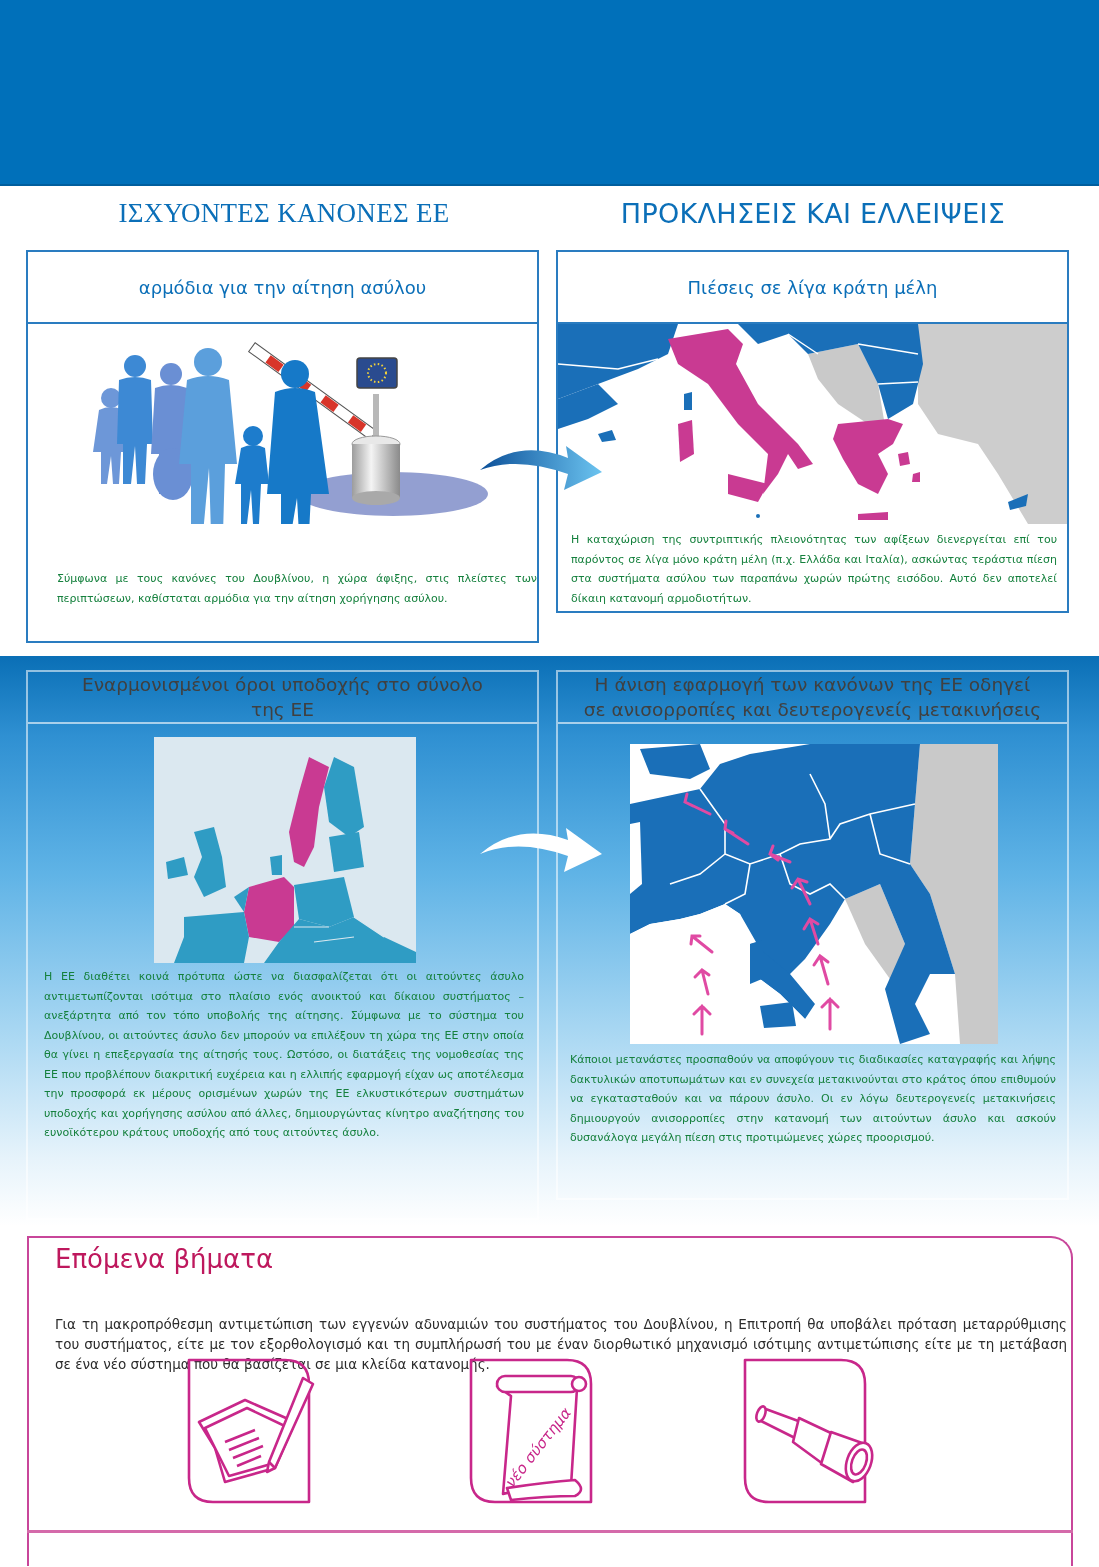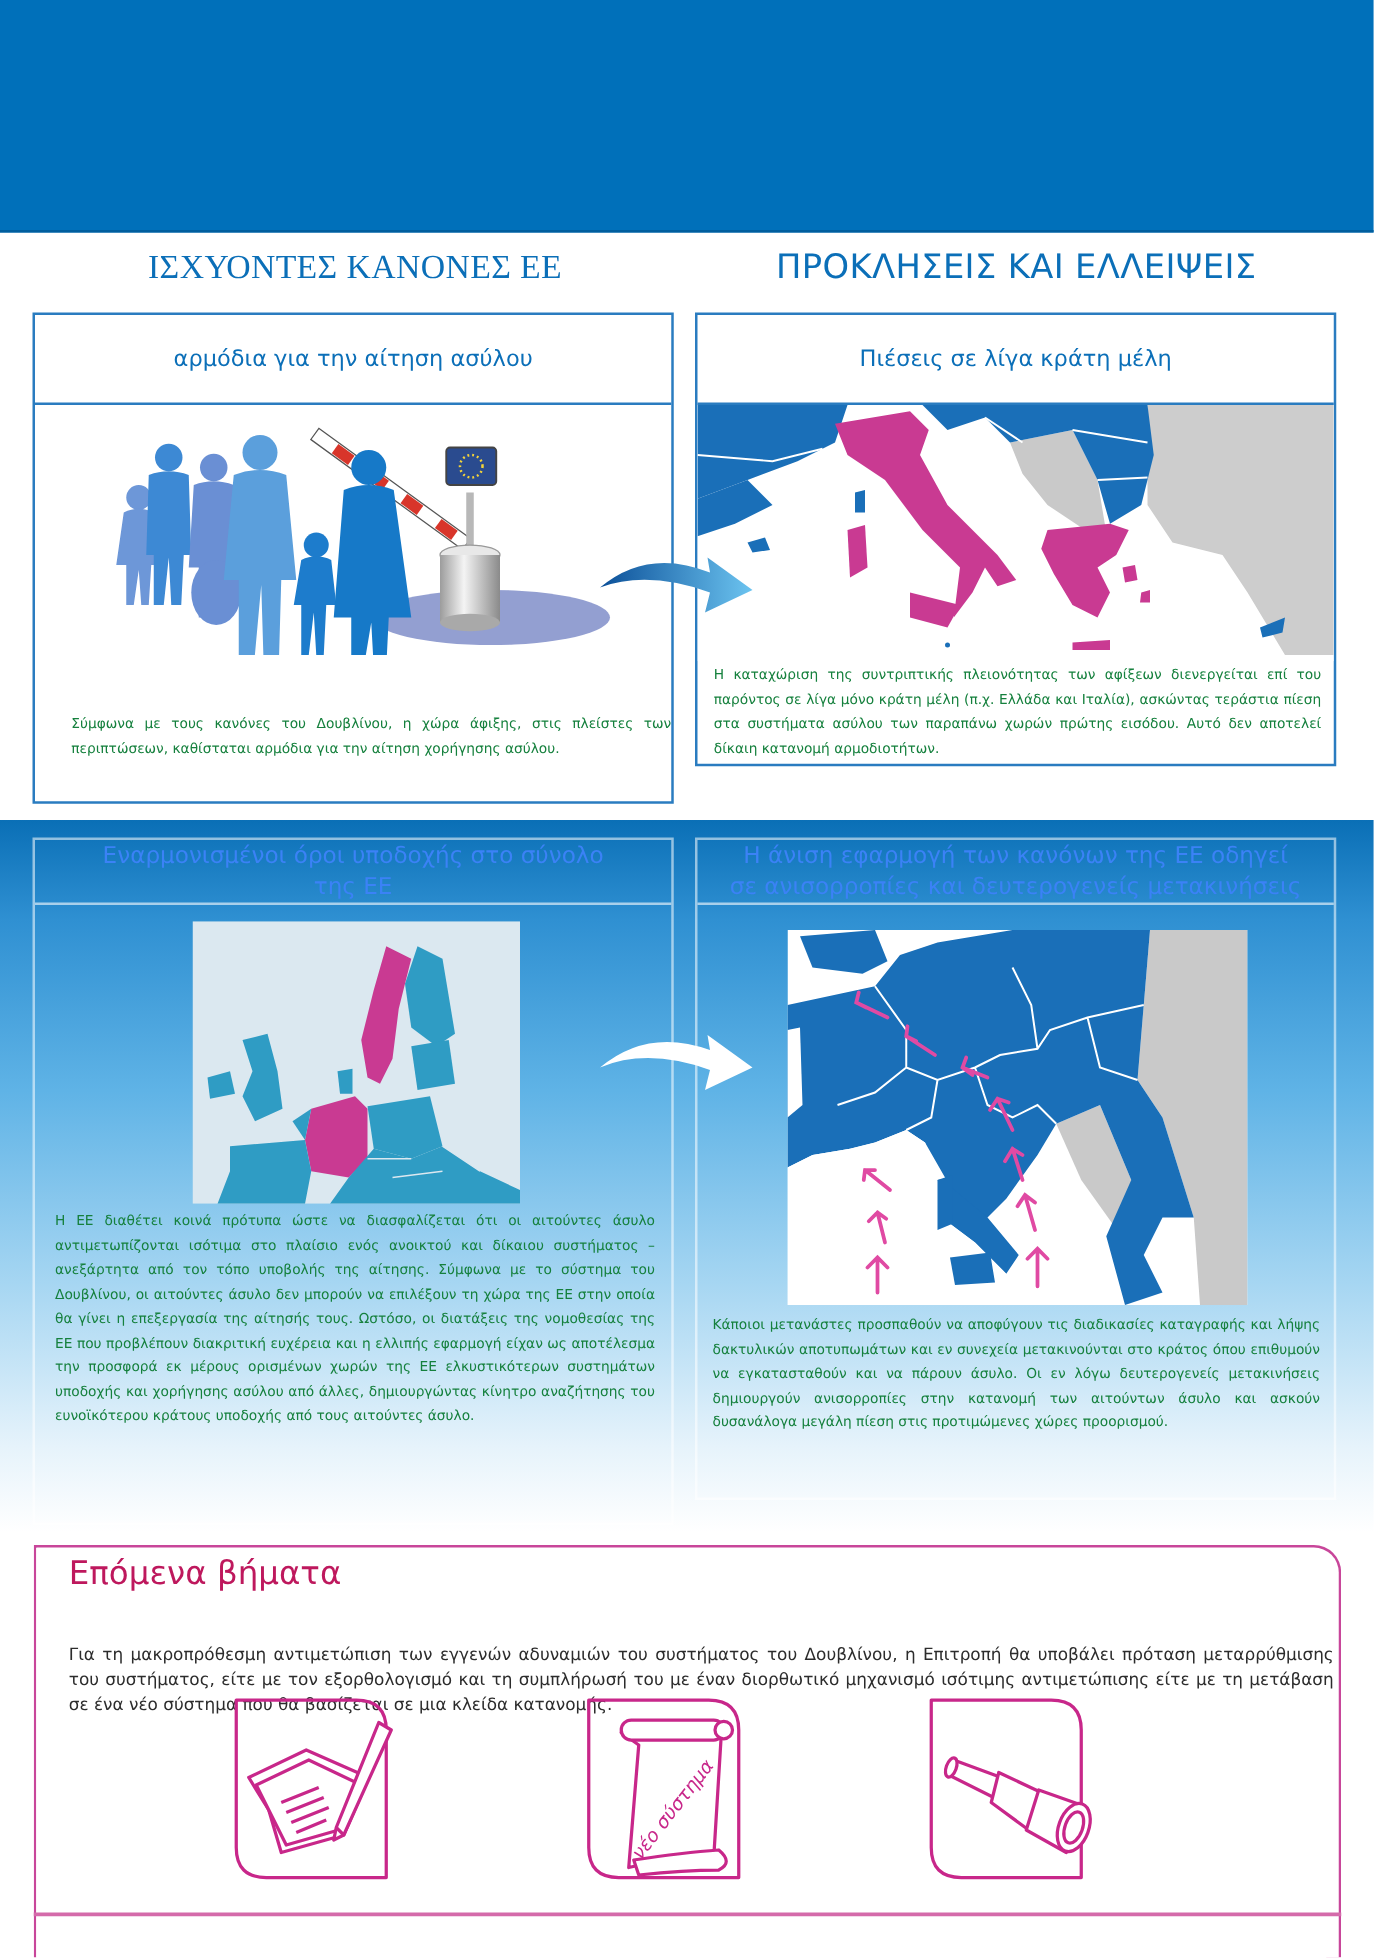--- a/index.html
+++ b/index.html
@@ -17,21 +17,21 @@
   #panel-tl { left: 26px; top: 250px; width: 513px; height: 393px; }
   #panel-tl .panel-head { height: 72px; }
   #panel-tr { left: 556px; top: 250px; width: 513px; height: 363px; }
   #panel-tr .panel-head { height: 72px; }
 
   .body-text { position: absolute; font-size: 11px; line-height: 19.5px; color: #15803d; text-align: justify; }
 
   
   .grad-region { position: absolute; left: 0; top: 656px; width: 1099px; height: 570px; background: linear-gradient(to bottom, #0a6fb6 0%, #2f90d2 14%, #5fb3e6 38%, #a6d6f2 65%, #e6f3fb 88%, #ffffff 100%); }
   .panel-b { position: absolute; border: 2px solid rgba(255,255,255,0.55); }
-  .panel-b .panel-head { border-bottom: 2px solid rgba(255,255,255,0.6); color: #3b82f6; height: 52px; font-size: 18.5px; line-height: 25px; padding: 0 10px; }
+  .panel-b .panel-head { border-bottom: 2px solid rgba(255,255,255,0.6); color: #404040; height: 52px; font-size: 18.5px; line-height: 25px; padding: 0 10px; }
   #panel-bl { left: 26px; top: 670px; width: 513px; height: 550px; }
   #panel-br { left: 556px; top: 670px; width: 513px; height: 530px; }
 
   .next-box { position: absolute; left: 27px; top: 1236px; width: 1046px; height: 330px; border: 2px solid #c8469a; border-radius: 0 22px 0 0; border-bottom: none; }
   .next-title { position: absolute; left: 55px; top: 1244px; font-size: 26px; color: #be185d; }
   .next-text { position: absolute; left: 55px; top: 1282px; width: 1012px; font-size: 13.5px; line-height: 20px; color: #2c2c2c; text-align: justify; margin-top: 32px; }
   .bottom-line { position: absolute; left: 27px; top: 1530px; width: 1046px; height: 3px; background: #d46aaa; }
 
   .icon-card { position: absolute; top: 1356px; width: 140px; height: 148px; }
   svg { display: block; }

